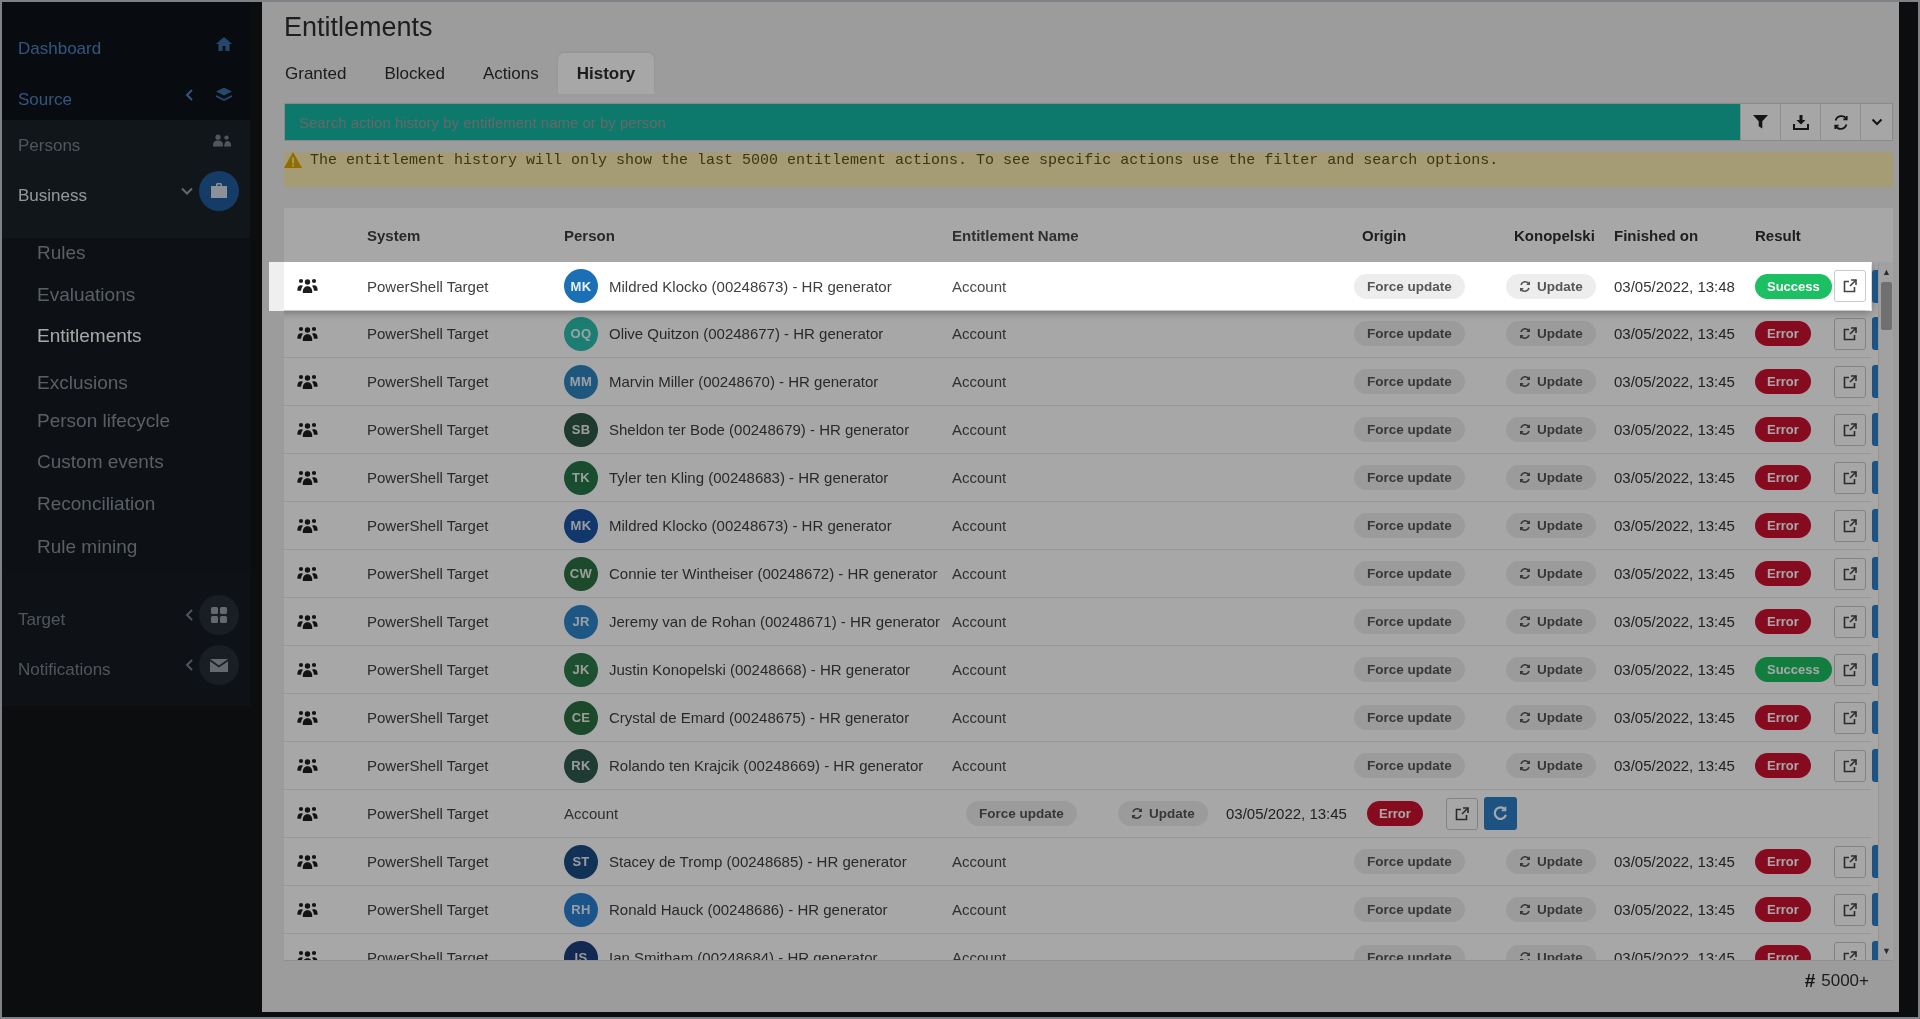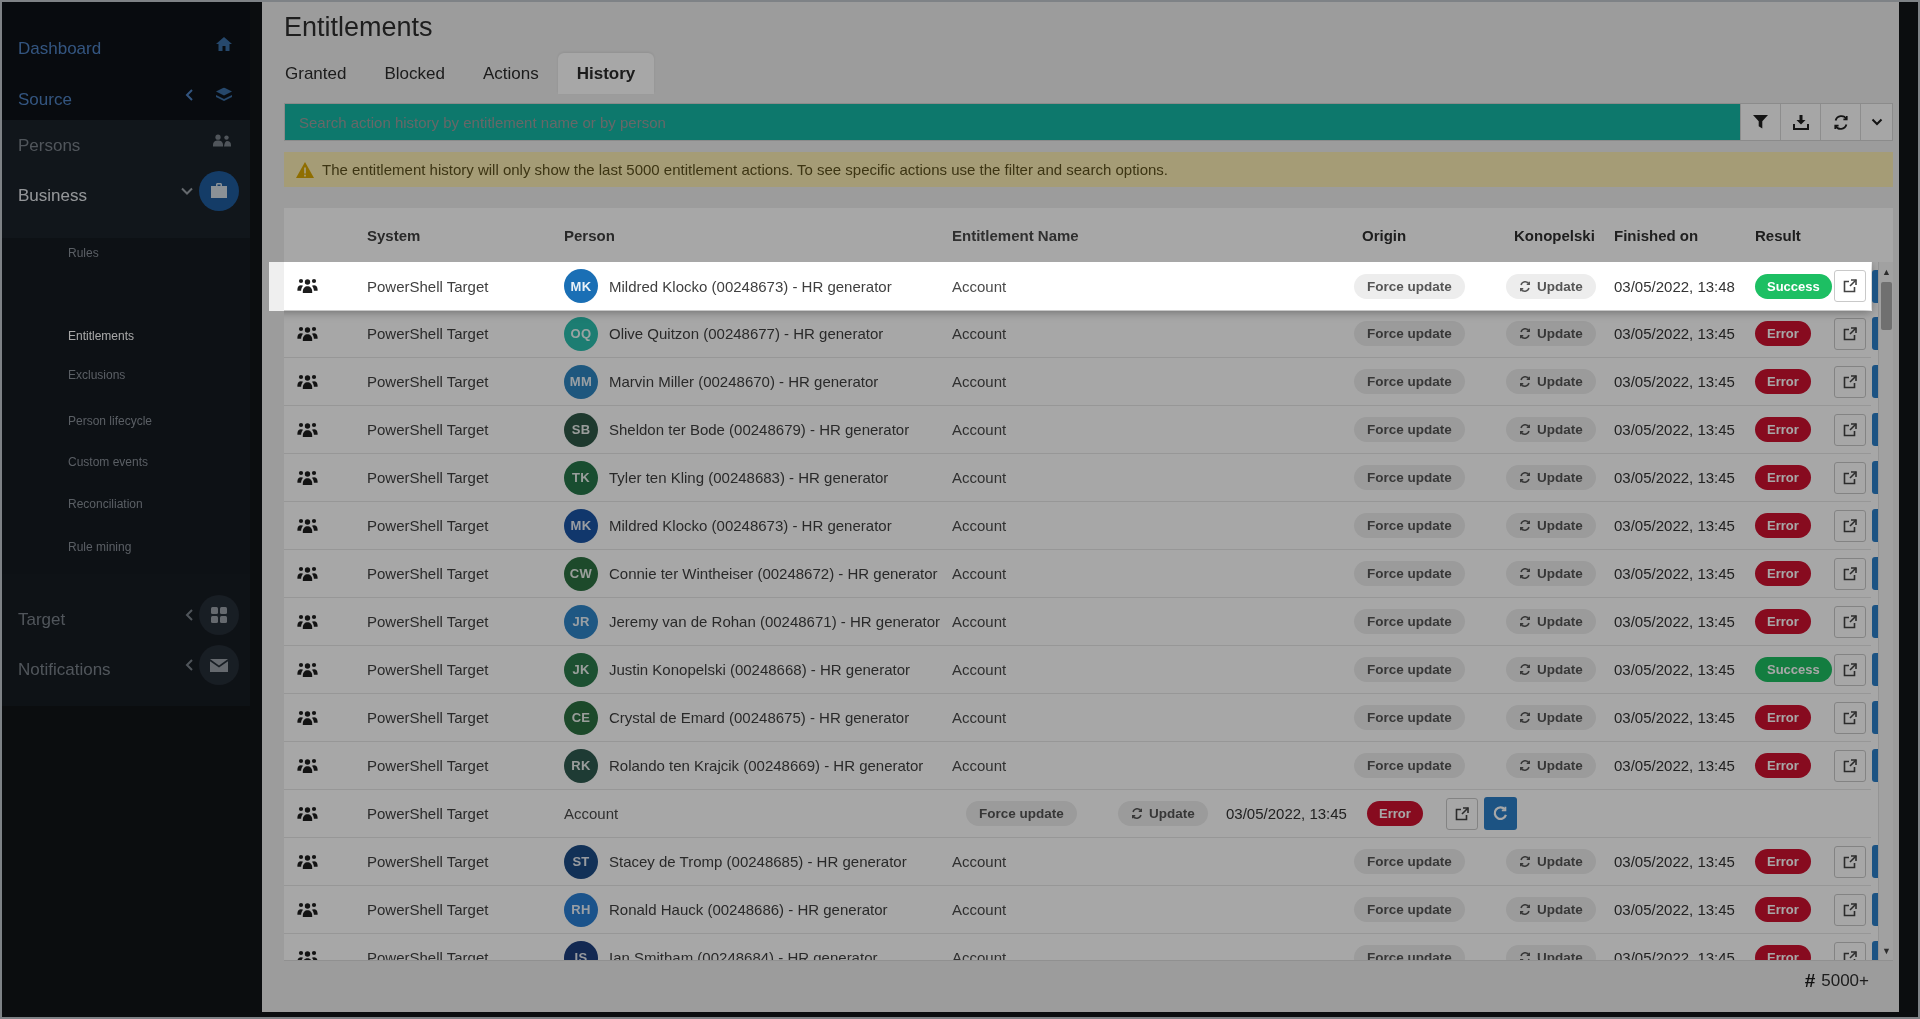--- a/index.html
+++ b/index.html
@@ -34,44 +34,44 @@
   .circ-dark { background:#262e37; }
 
   .si-dashboard { top:22px; }
   .si-source { top:73px; }
   .si-persons { top:1px; }
   .si-business { top:51px; }
   .si-target { top:21px; }
   .si-notifications { top:71px; }
 
   .sb-subitem { position:absolute; left:0; width:248px; height:34px; display:flex; align-items:center; cursor:pointer; }
-  .sb-subitem .lbl { margin-left:66px; font-size:12px; color:#8a9199; }
+  .sb-subitem .lbl { margin-left:35px; font-size:19px; color:#8a9199; }
   .sb-subitem.active .lbl { color:#ffffff; }
-  .sub-0{top:-2px} .sub-1{top:40px} .sub-2{top:81px} .sub-3{top:120px}
+  .sub-0{top:-2px} .sub-1{top:40px} .sub-2{top:81px} .sub-3{top:128px}
   .sub-4{top:166px} .sub-5{top:207px} .sub-6{top:249px} .sub-7{top:292px}
 
   
   .main { position:absolute; left:262px; top:2px; width:1637px; height:1010px; background:#efefef; }
   .page-title { position:absolute; left:22px; top:10px; font-size:27px; color:#2f2f2f; }
 
   .tabs { position:absolute; left:4px; top:51px; height:41px; display:flex; }
   .tab { padding:11px 19px; font-size:17px; color:#2b2b2b; cursor:pointer; }
   .tab.active { background:#fff; border-radius:6px 6px 0 0; font-weight:700; box-shadow:0 -1px 3px rgba(0,0,0,0.08); }
 
   .searchbar { position:absolute; left:22px; top:101px; width:1609px; height:38px;
                background:#14b8a6; border:1px solid #d4d4d4; border-radius:0; display:flex; align-items:stretch; }
   .searchbar input { flex:1; border:none; outline:none; background:transparent; padding:0 14px; font-size:15px;
                      font-family:"Liberation Sans", sans-serif; color:#333; }
   .searchbar input::placeholder { color:#9e9e9e; }
   .tool-btn { width:40px; display:flex; align-items:center; justify-content:center;
               border-left:1px solid #d8d8d8; background:#fdfdfd; cursor:pointer; }
   .tool-btn.narrow { width:32px; }
 
   .warning { position:absolute; left:22px; top:150px; width:1609px; height:35px;
-             background:#fceeb5; display:flex; align-items:center; padding-left:12px; }
+             background:#fceeb5; display:flex; align-items:flex-start; padding-left:0;font-family:Liberation Mono, monospace; }
   .warning .wtext { font-size:15px; color:#5d511e; margin-left:8px; }
 
   
   .table { position:absolute; left:22px; top:206px; width:1609px; height:752px; background:#fff; }
   .t-head { display:flex; align-items:center; height:54px; width:1587px; font-weight:700; font-size:15px; color:#2f2f2f; }
   .t-body { position:relative; width:1609px; height:698px; overflow:hidden; }
   .t-row { display:flex; align-items:center; width:1587px; height:48px; border-bottom:1px solid #e7e7e7; background:#fff; }
   .t-row.spotlight { margin-left:-15px; width:1602px; padding-left:15px; border-bottom:none;
                      box-shadow:0 2px 9px rgba(0,0,0,0.35); position:relative; }
 
@@ -169,20 +169,23 @@
       <svg width="18" height="16" viewBox="0 0 18 16">
           <path d="M6 3 L6 1.5 C6 0.7 6.7 0 7.5 0 L10.5 0 C11.3 0 12 0.7 12 1.5 L12 3 L17 3 L17 15 L1 15 L1 3 Z M7.5 3 L10.5 3 L10.5 1.5 L7.5 1.5 Z" fill="#d5dde5"></path>
         </svg>
     </span>
   </div>
 </div>
 
 <div class="sb-section sb-sub">
   <div class="sb-subitem sub-0">
       <span class="lbl">Rules</span>
+    </div>
+  <div class="sb-subitem sub-1">
+      <span class="lbl">Evaluations</span>
     </div>
   <div class="sb-subitem sub-2 active">
       <span class="lbl">Entitlements</span>
     </div>
   <div class="sb-subitem sub-3">
       <span class="lbl">Exclusions</span>
     </div>
   <div class="sb-subitem sub-4">
       <span class="lbl">Person lifecycle</span>
     </div>

